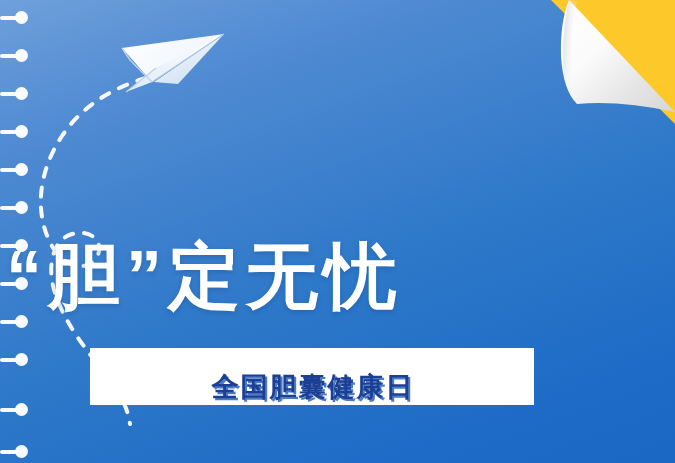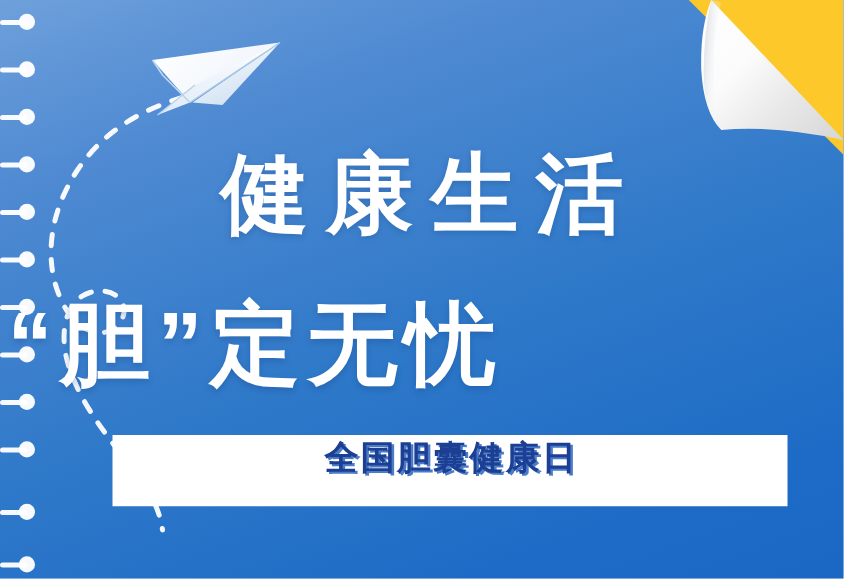--- a/index.html
+++ b/index.html
@@ -132,26 +132,26 @@
     letter-spacing: 6px;
     text-indent: 6px;
     text-shadow: 0 2px 5px rgba(10, 50, 110, .25);
   }
 
   
   .banner {
     position: absolute;
     left: 90px;
     top: 348px;
-    width: 540px;
+    width: 444px;
     height: 57px;
     background: #ffffff;
     z-index: 5;
     display: flex;
-    align-items: flex-start;
+    align-items: flex-end;
     justify-content: center;
   }
   .banner-text {
     font-size: 27px;
     font-weight: bold;
     letter-spacing: 2px;
     text-indent: 2px;
     color: #1c3f94;
     text-shadow: 2px 2px 0 #4a7cc8;
   }
@@ -260,21 +260,20 @@
         <span class="bar"></span>
         <span class="knob"></span>
       </div>
     <div class="ring" style="top:448px">
         <span class="bar"></span>
         <span class="knob"></span>
       </div>
   </div>
 
   <div class="headline">
-    <div class="title-line1">健康生活</div>
     <div class="title-line2">“胆”定无忧</div>
   </div>
 
   <div class="banner">
     <span class="banner-text">全国胆囊健康日</span>
   </div>
 
 </div>
 
 </body></html>

